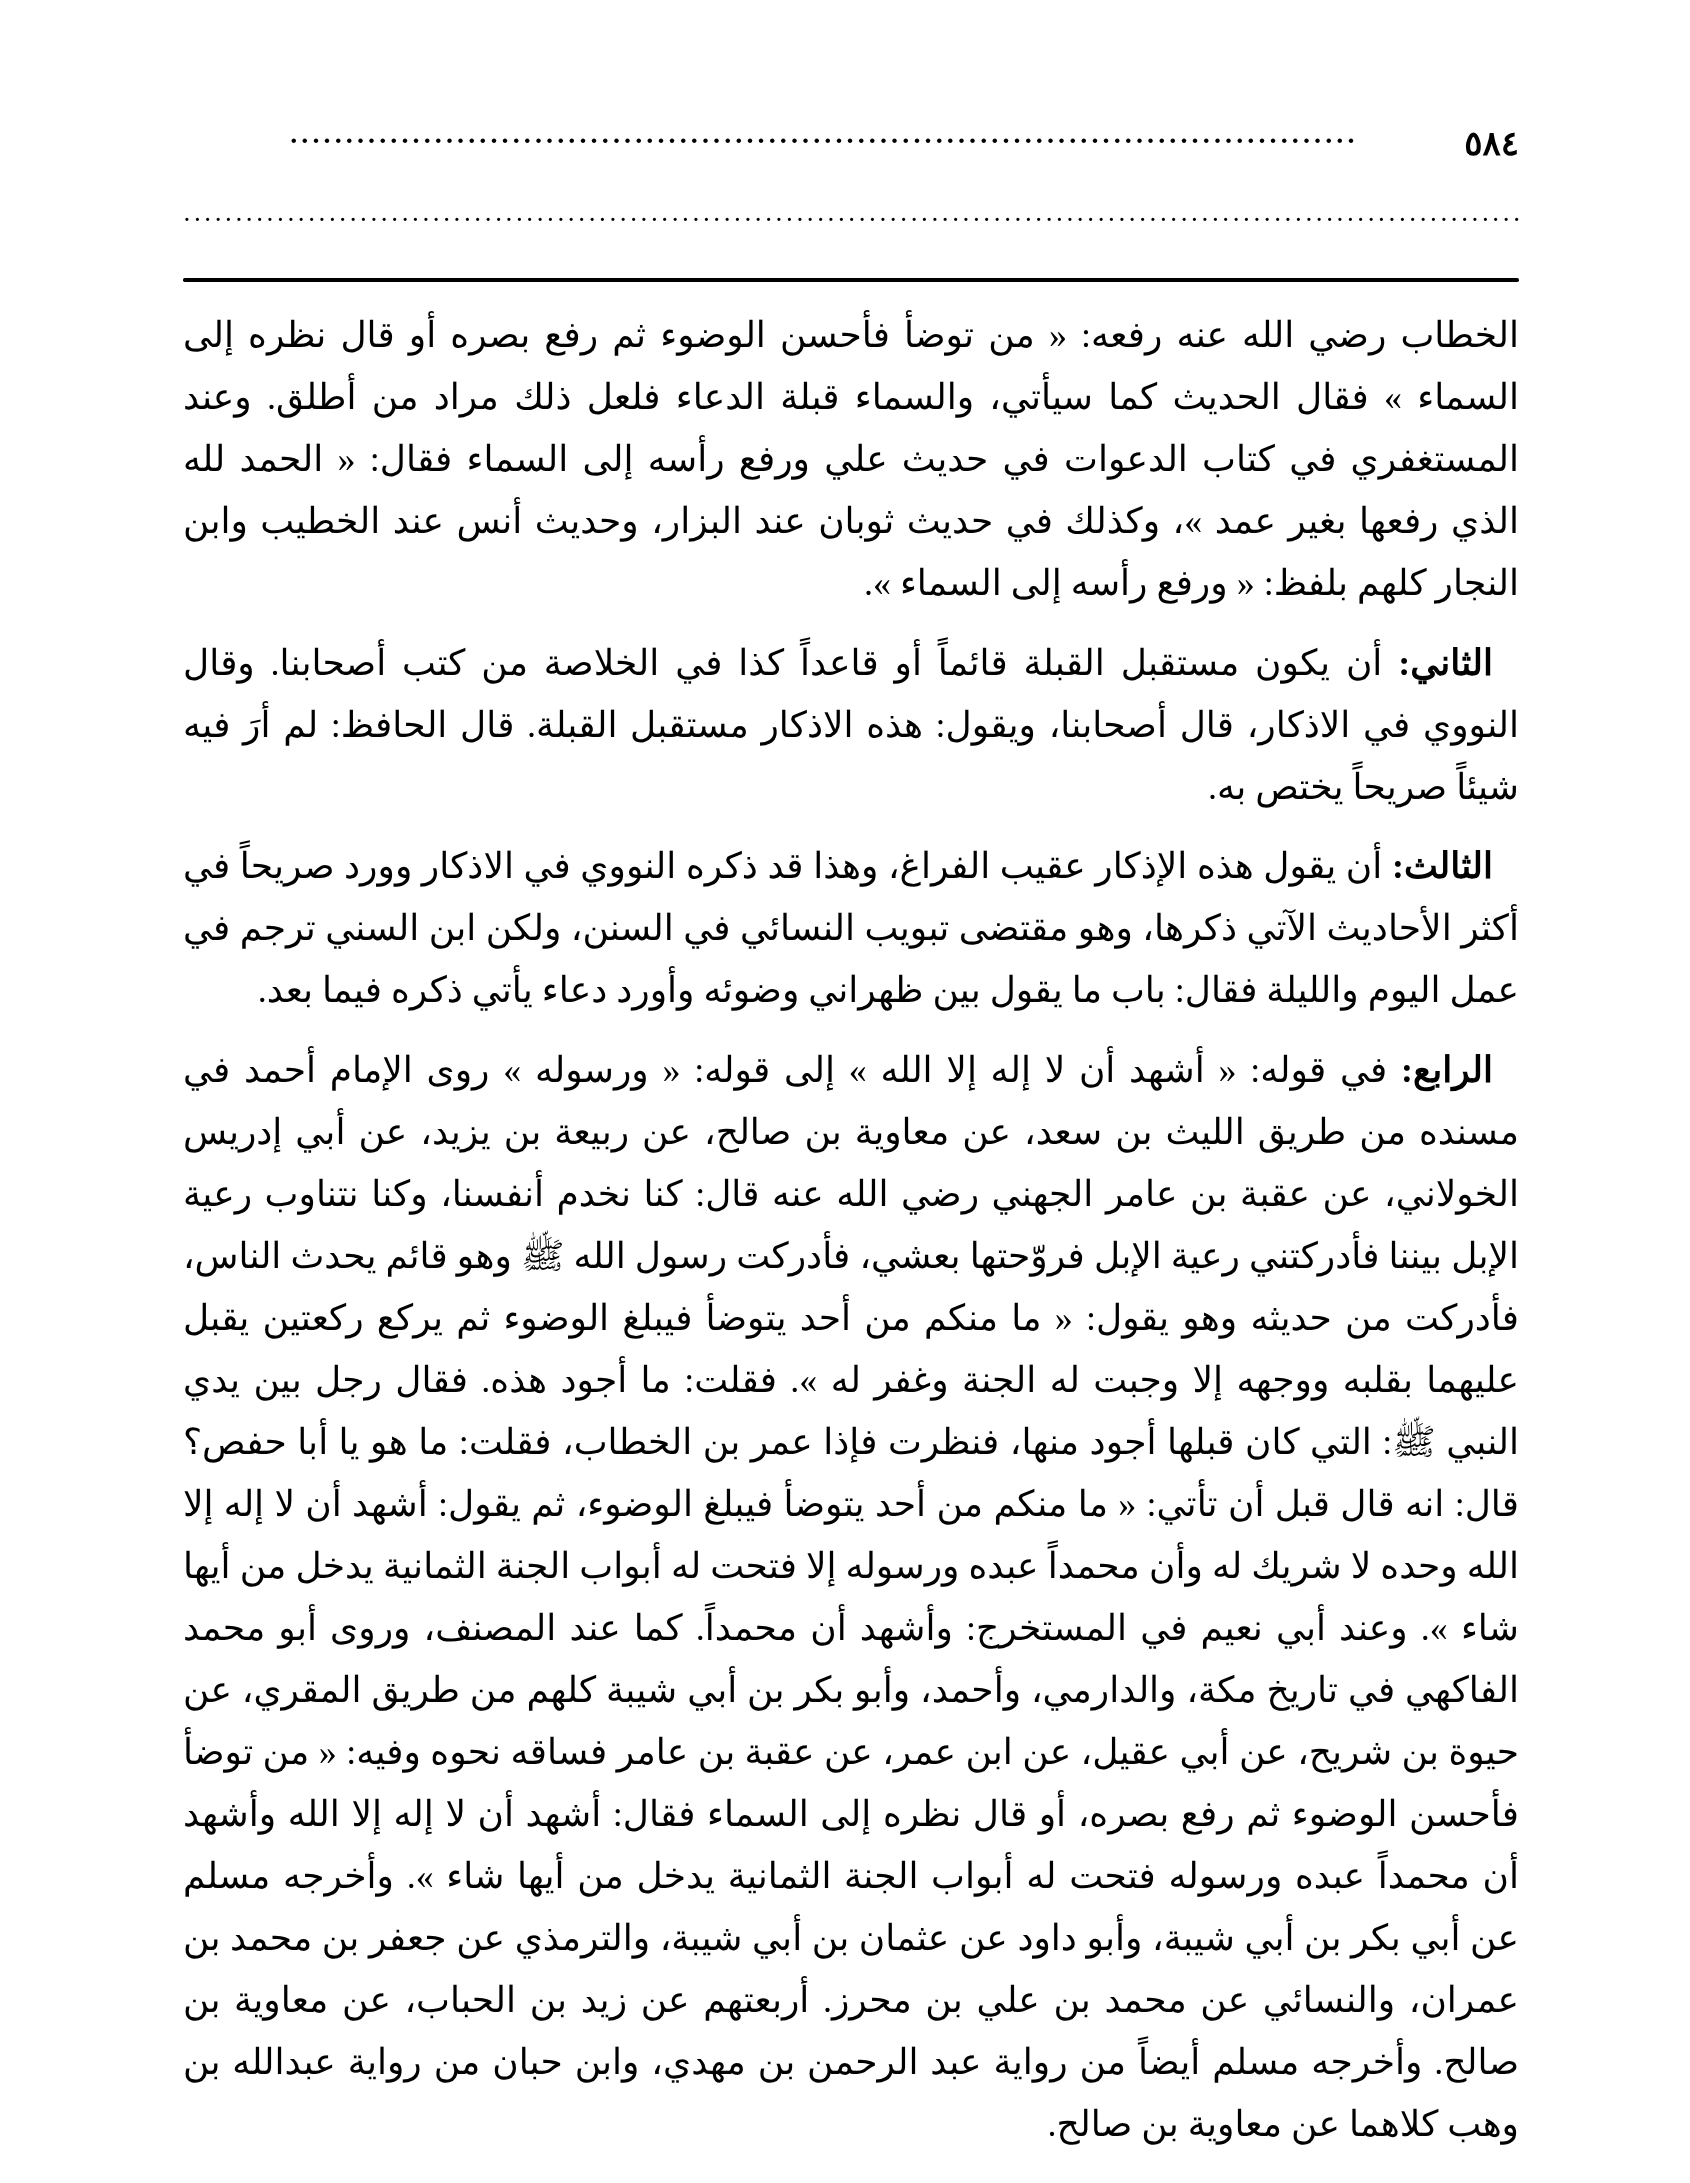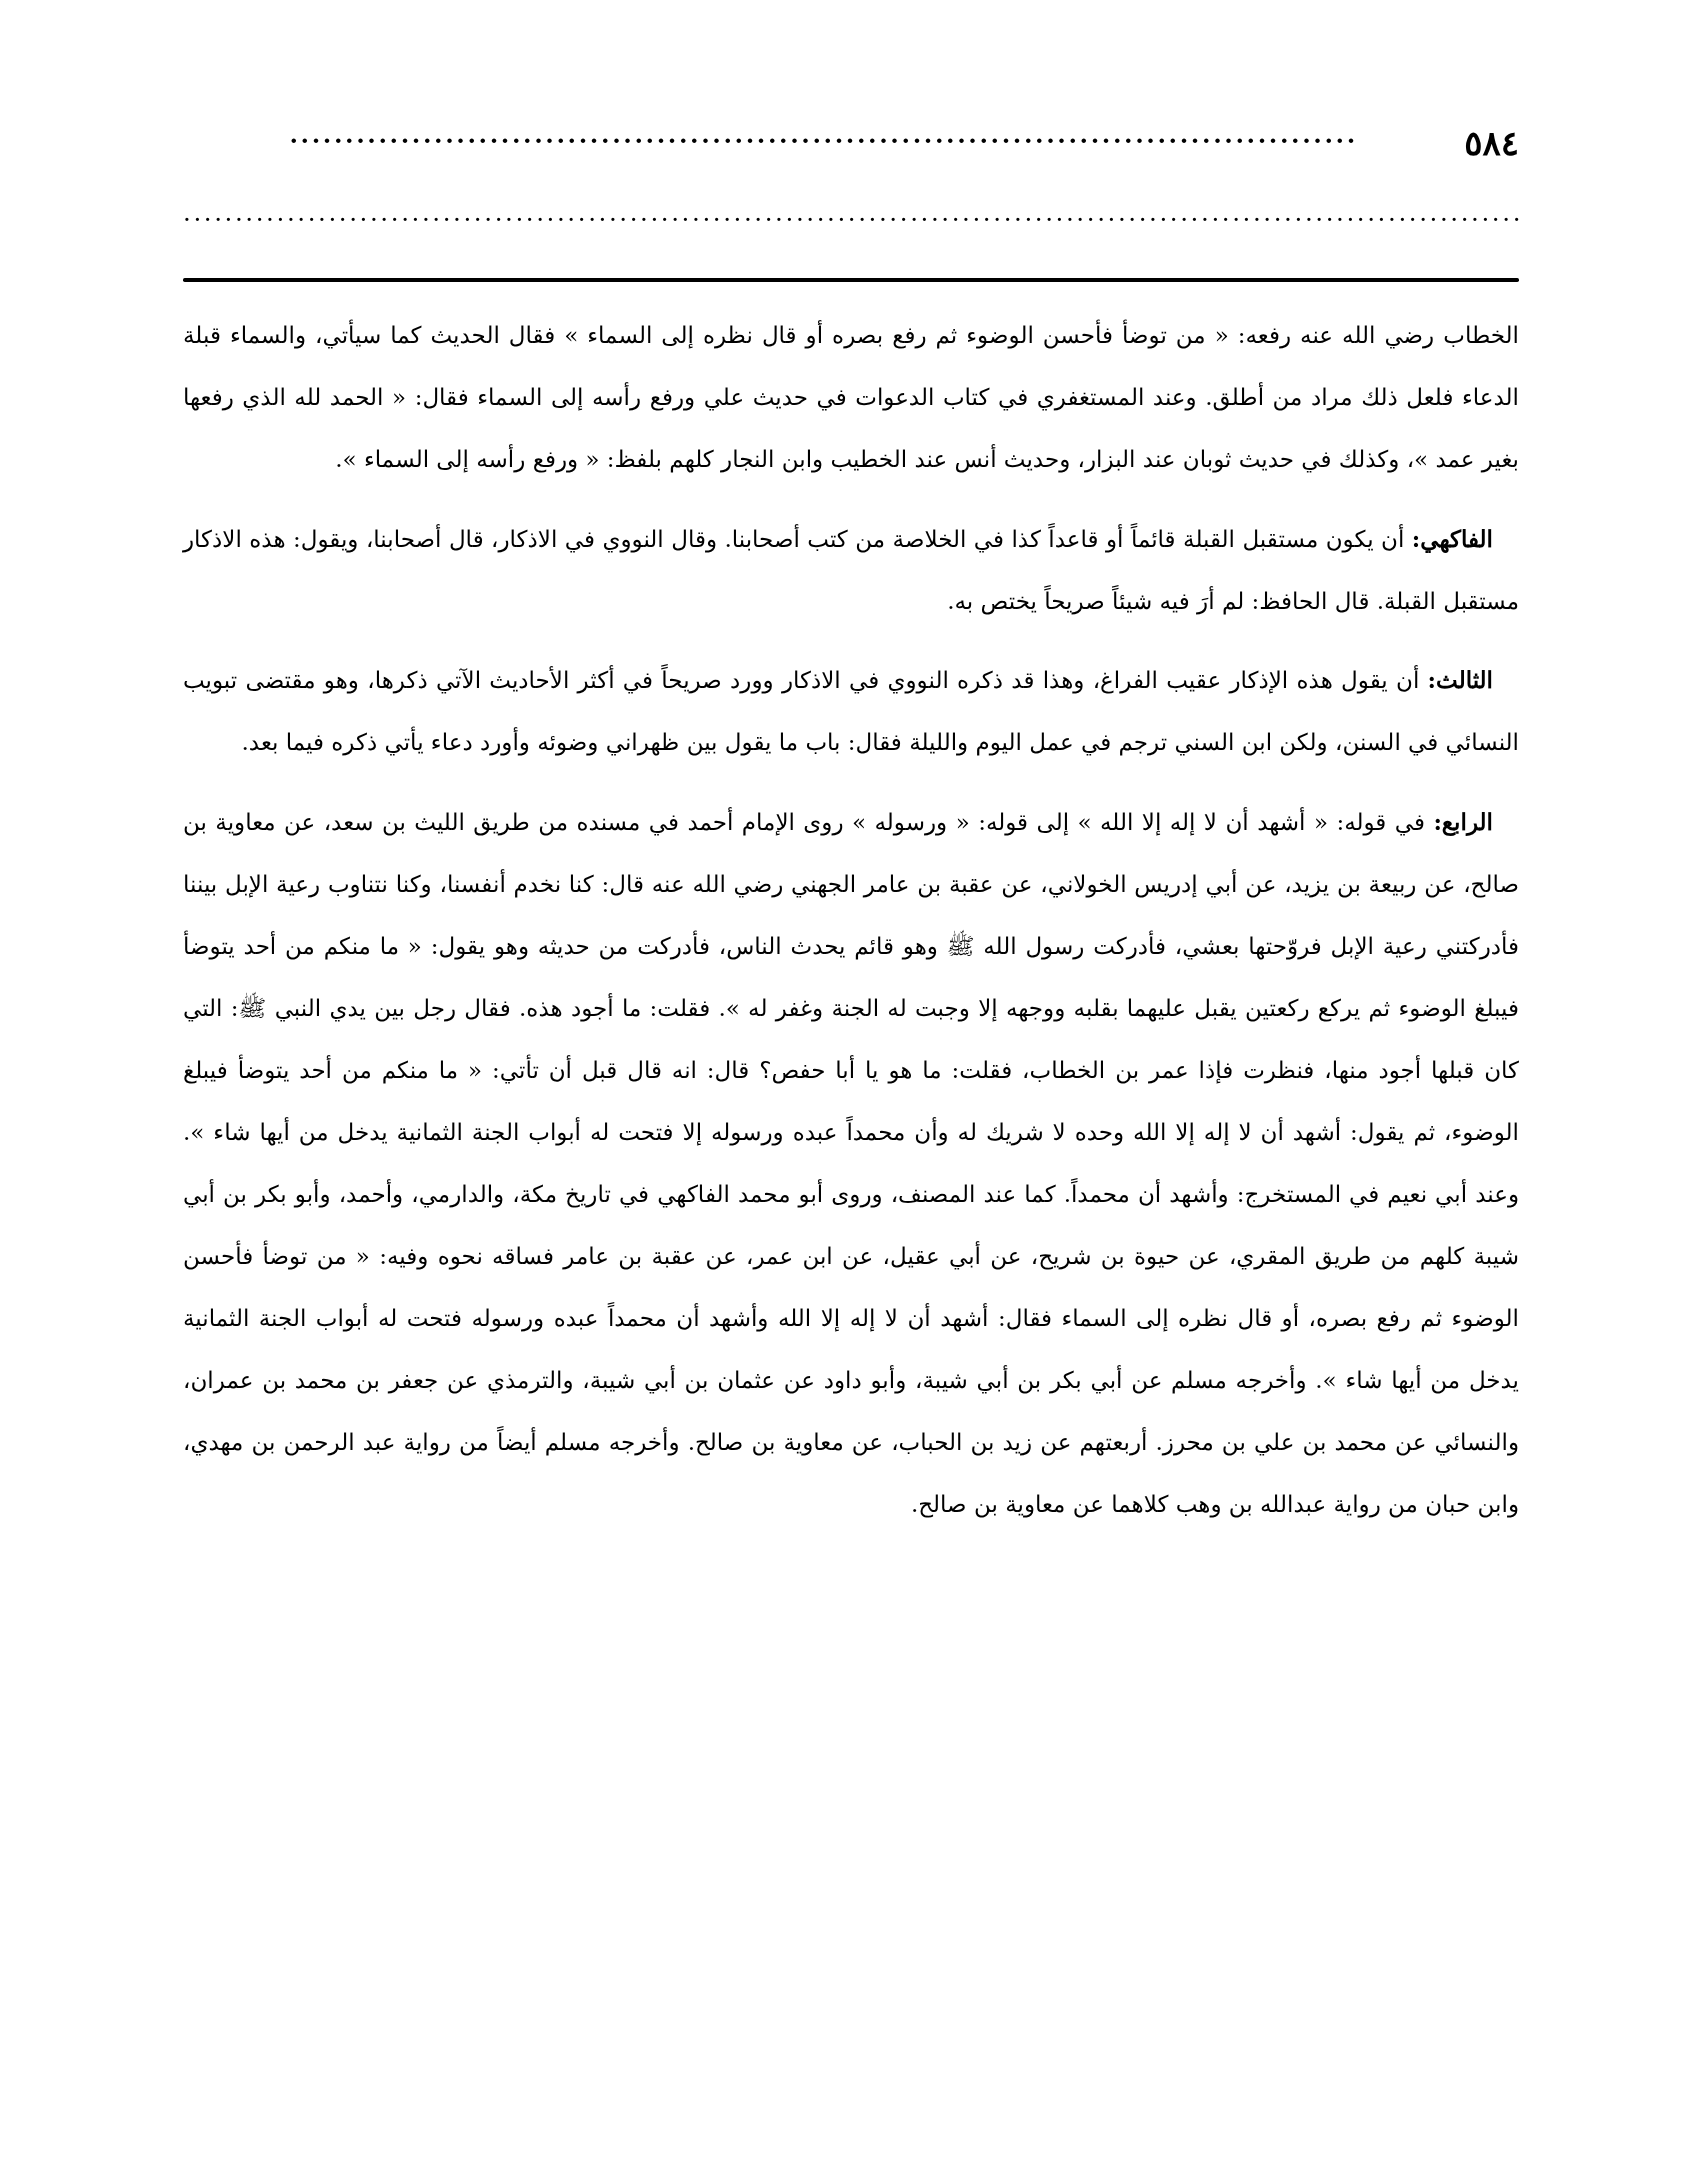--- a/index.html
+++ b/index.html
@@ -61,24 +61,25 @@
       text-align: right;
     }
     .rule {
       margin-top: 52px;
       height: 4.4px;
       background: #000000;
       border-radius: 1.7px;
     }
     .body-text {
       margin-top: 22px;
-      font-size: 23px;
+      font-size: 36px;
       line-height: 62px;
       text-align: justify;
       text-align-last: right;
+      font-family: Liberation Serif, serif;
     }
     .body-text p {
       margin: 0 0 17.5px 0;
       text-indent: 0;
     }
     .body-text p.indent {
       text-indent: 26px;
     }
     .lead {
       font-weight: bold;
@@ -96,21 +97,21 @@
 
   <div class="second-leader">..........................................................................................................................................</div>
 
   <div class="rule"></div>
 
   <div class="body-text">
     <p>
       <span>الخطاب رضي الله عنه رفعه: « من توضأ فأحسن الوضوء ثم رفع بصره أو قال نظره إلى السماء » فقال الحديث كما سيأتي، والسماء قبلة الدعاء فلعل ذلك مراد من أطلق. وعند المستغفري في كتاب الدعوات في حديث علي ورفع رأسه إلى السماء فقال: « الحمد لله الذي رفعها بغير عمد »، وكذلك في حديث ثوبان عند البزار، وحديث أنس عند الخطيب وابن النجار كلهم بلفظ: « ورفع رأسه إلى السماء ».</span>
     </p>
     <p class="indent">
-      <span class="lead">الفاكهي:</span><span> أن يكون مستقبل القبلة قائماً أو قاعداً كذا في الخلاصة من كتب أصحابنا. وقال النووي في الاذكار، قال أصحابنا، ويقول: هذه الاذكار مستقبل القبلة. قال الحافظ: لم أرَ فيه شيئاً صريحاً يختص به.</span>
+      <span class="lead">الثاني:</span><span> أن يكون مستقبل القبلة قائماً أو قاعداً كذا في الخلاصة من كتب أصحابنا. وقال النووي في الاذكار، قال أصحابنا، ويقول: هذه الاذكار مستقبل القبلة. قال الحافظ: لم أرَ فيه شيئاً صريحاً يختص به.</span>
     </p>
     <p class="indent">
       <span class="lead">الثالث:</span><span> أن يقول هذه الإذكار عقيب الفراغ، وهذا قد ذكره النووي في الاذكار وورد صريحاً في أكثر الأحاديث الآتي ذكرها، وهو مقتضى تبويب النسائي في السنن، ولكن ابن السني ترجم في عمل اليوم والليلة فقال: باب ما يقول بين ظهراني وضوئه وأورد دعاء يأتي ذكره فيما بعد.</span>
     </p>
     <p class="indent">
       <span class="lead">الرابع:</span><span> في قوله: « أشهد أن لا إله إلا الله » إلى قوله: « ورسوله » روى الإمام أحمد في مسنده من طريق الليث بن سعد، عن معاوية بن صالح، عن ربيعة بن يزيد، عن أبي إدريس الخولاني، عن عقبة بن عامر الجهني رضي الله عنه قال: كنا نخدم أنفسنا، وكنا نتناوب رعية الإبل بيننا فأدركتني رعية الإبل فروّحتها بعشي، فأدركت رسول الله ﷺ وهو قائم يحدث الناس، فأدركت من حديثه وهو يقول: « ما منكم من أحد يتوضأ فيبلغ الوضوء ثم يركع ركعتين يقبل عليهما بقلبه ووجهه إلا وجبت له الجنة وغفر له ». فقلت: ما أجود هذه. فقال رجل بين يدي النبي ﷺ: التي كان قبلها أجود منها، فنظرت فإذا عمر بن الخطاب، فقلت: ما هو يا أبا حفص؟ قال: انه قال قبل أن تأتي: « ما منكم من أحد يتوضأ فيبلغ الوضوء، ثم يقول: أشهد أن لا إله إلا الله وحده لا شريك له وأن محمداً عبده ورسوله إلا فتحت له أبواب الجنة الثمانية يدخل من أيها شاء ». وعند أبي نعيم في المستخرج: وأشهد أن محمداً. كما عند المصنف، وروى أبو محمد الفاكهي في تاريخ مكة، والدارمي، وأحمد، وأبو بكر بن أبي شيبة كلهم من طريق المقري، عن حيوة بن شريح، عن أبي عقيل، عن ابن عمر، عن عقبة بن عامر فساقه نحوه وفيه: « من توضأ فأحسن الوضوء ثم رفع بصره، أو قال نظره إلى السماء فقال: أشهد أن لا إله إلا الله وأشهد أن محمداً عبده ورسوله فتحت له أبواب الجنة الثمانية يدخل من أيها شاء ». وأخرجه مسلم عن أبي بكر بن أبي شيبة، وأبو داود عن عثمان بن أبي شيبة، والترمذي عن جعفر بن محمد بن عمران، والنسائي عن محمد بن علي بن محرز. أربعتهم عن زيد بن الحباب، عن معاوية بن صالح. وأخرجه مسلم أيضاً من رواية عبد الرحمن بن مهدي، وابن حبان من رواية عبدالله بن وهب كلاهما عن معاوية بن صالح.</span>
     </p>
   </div>
 
 </div>

